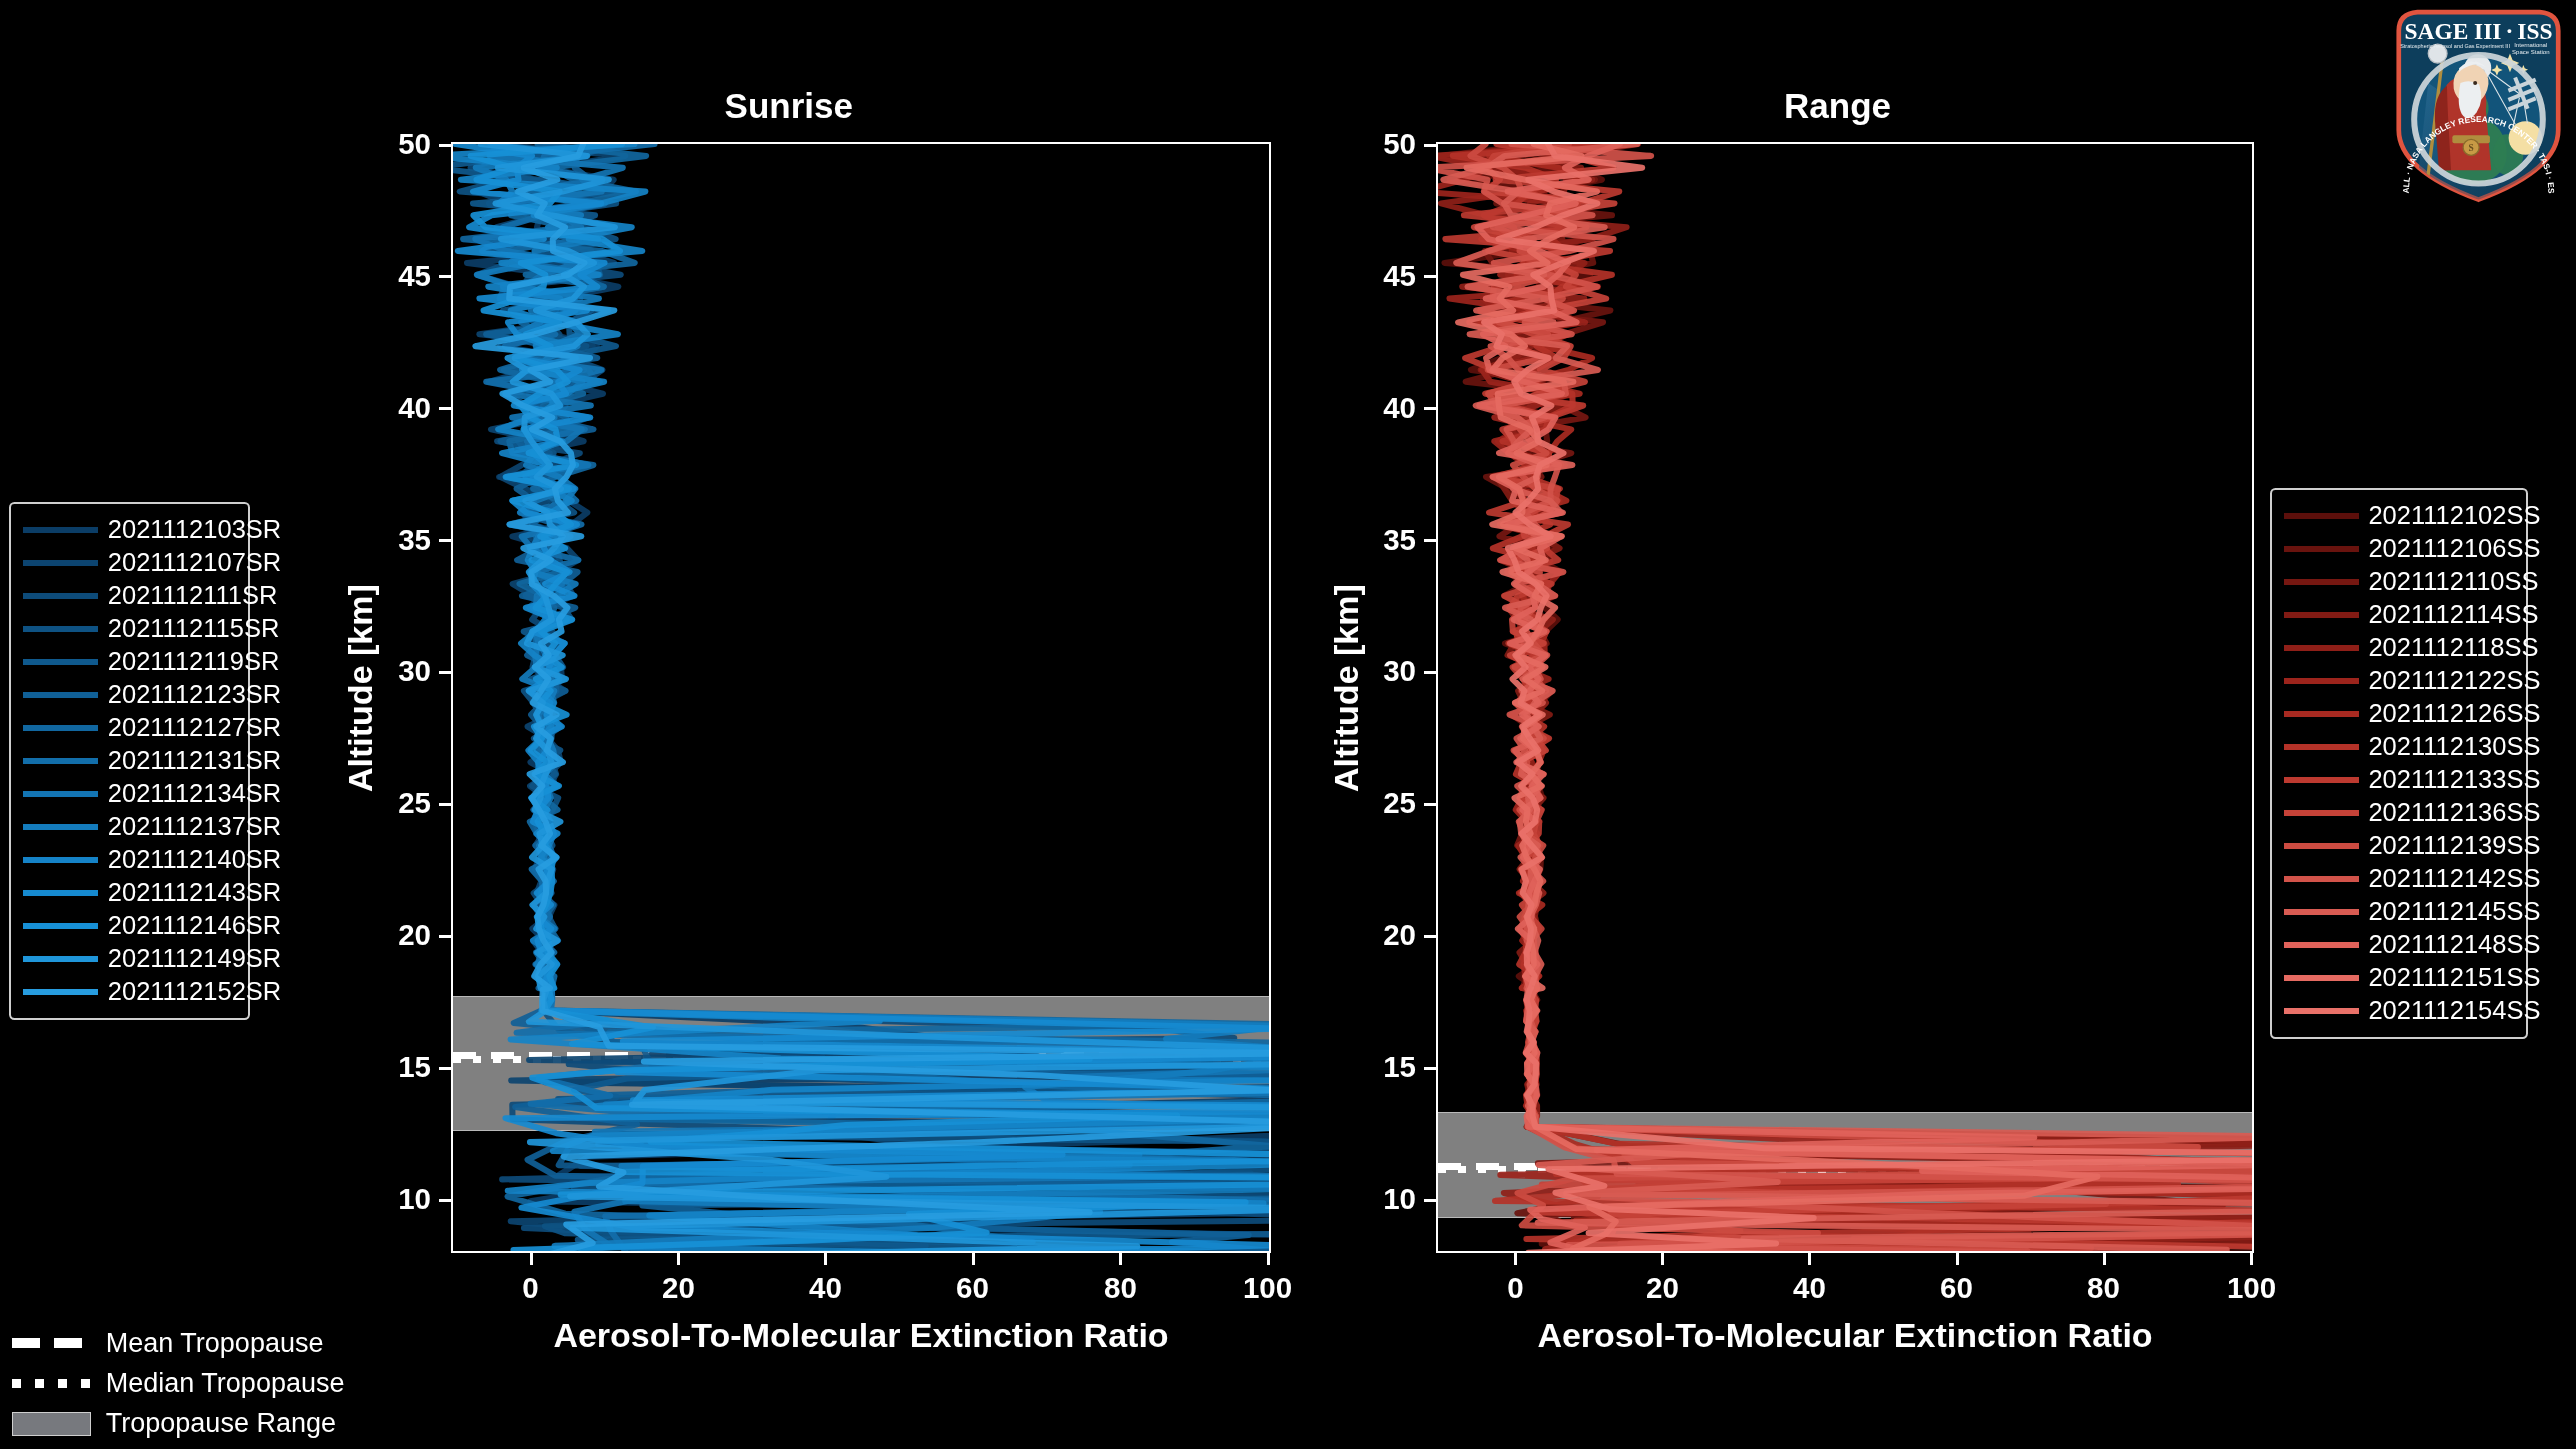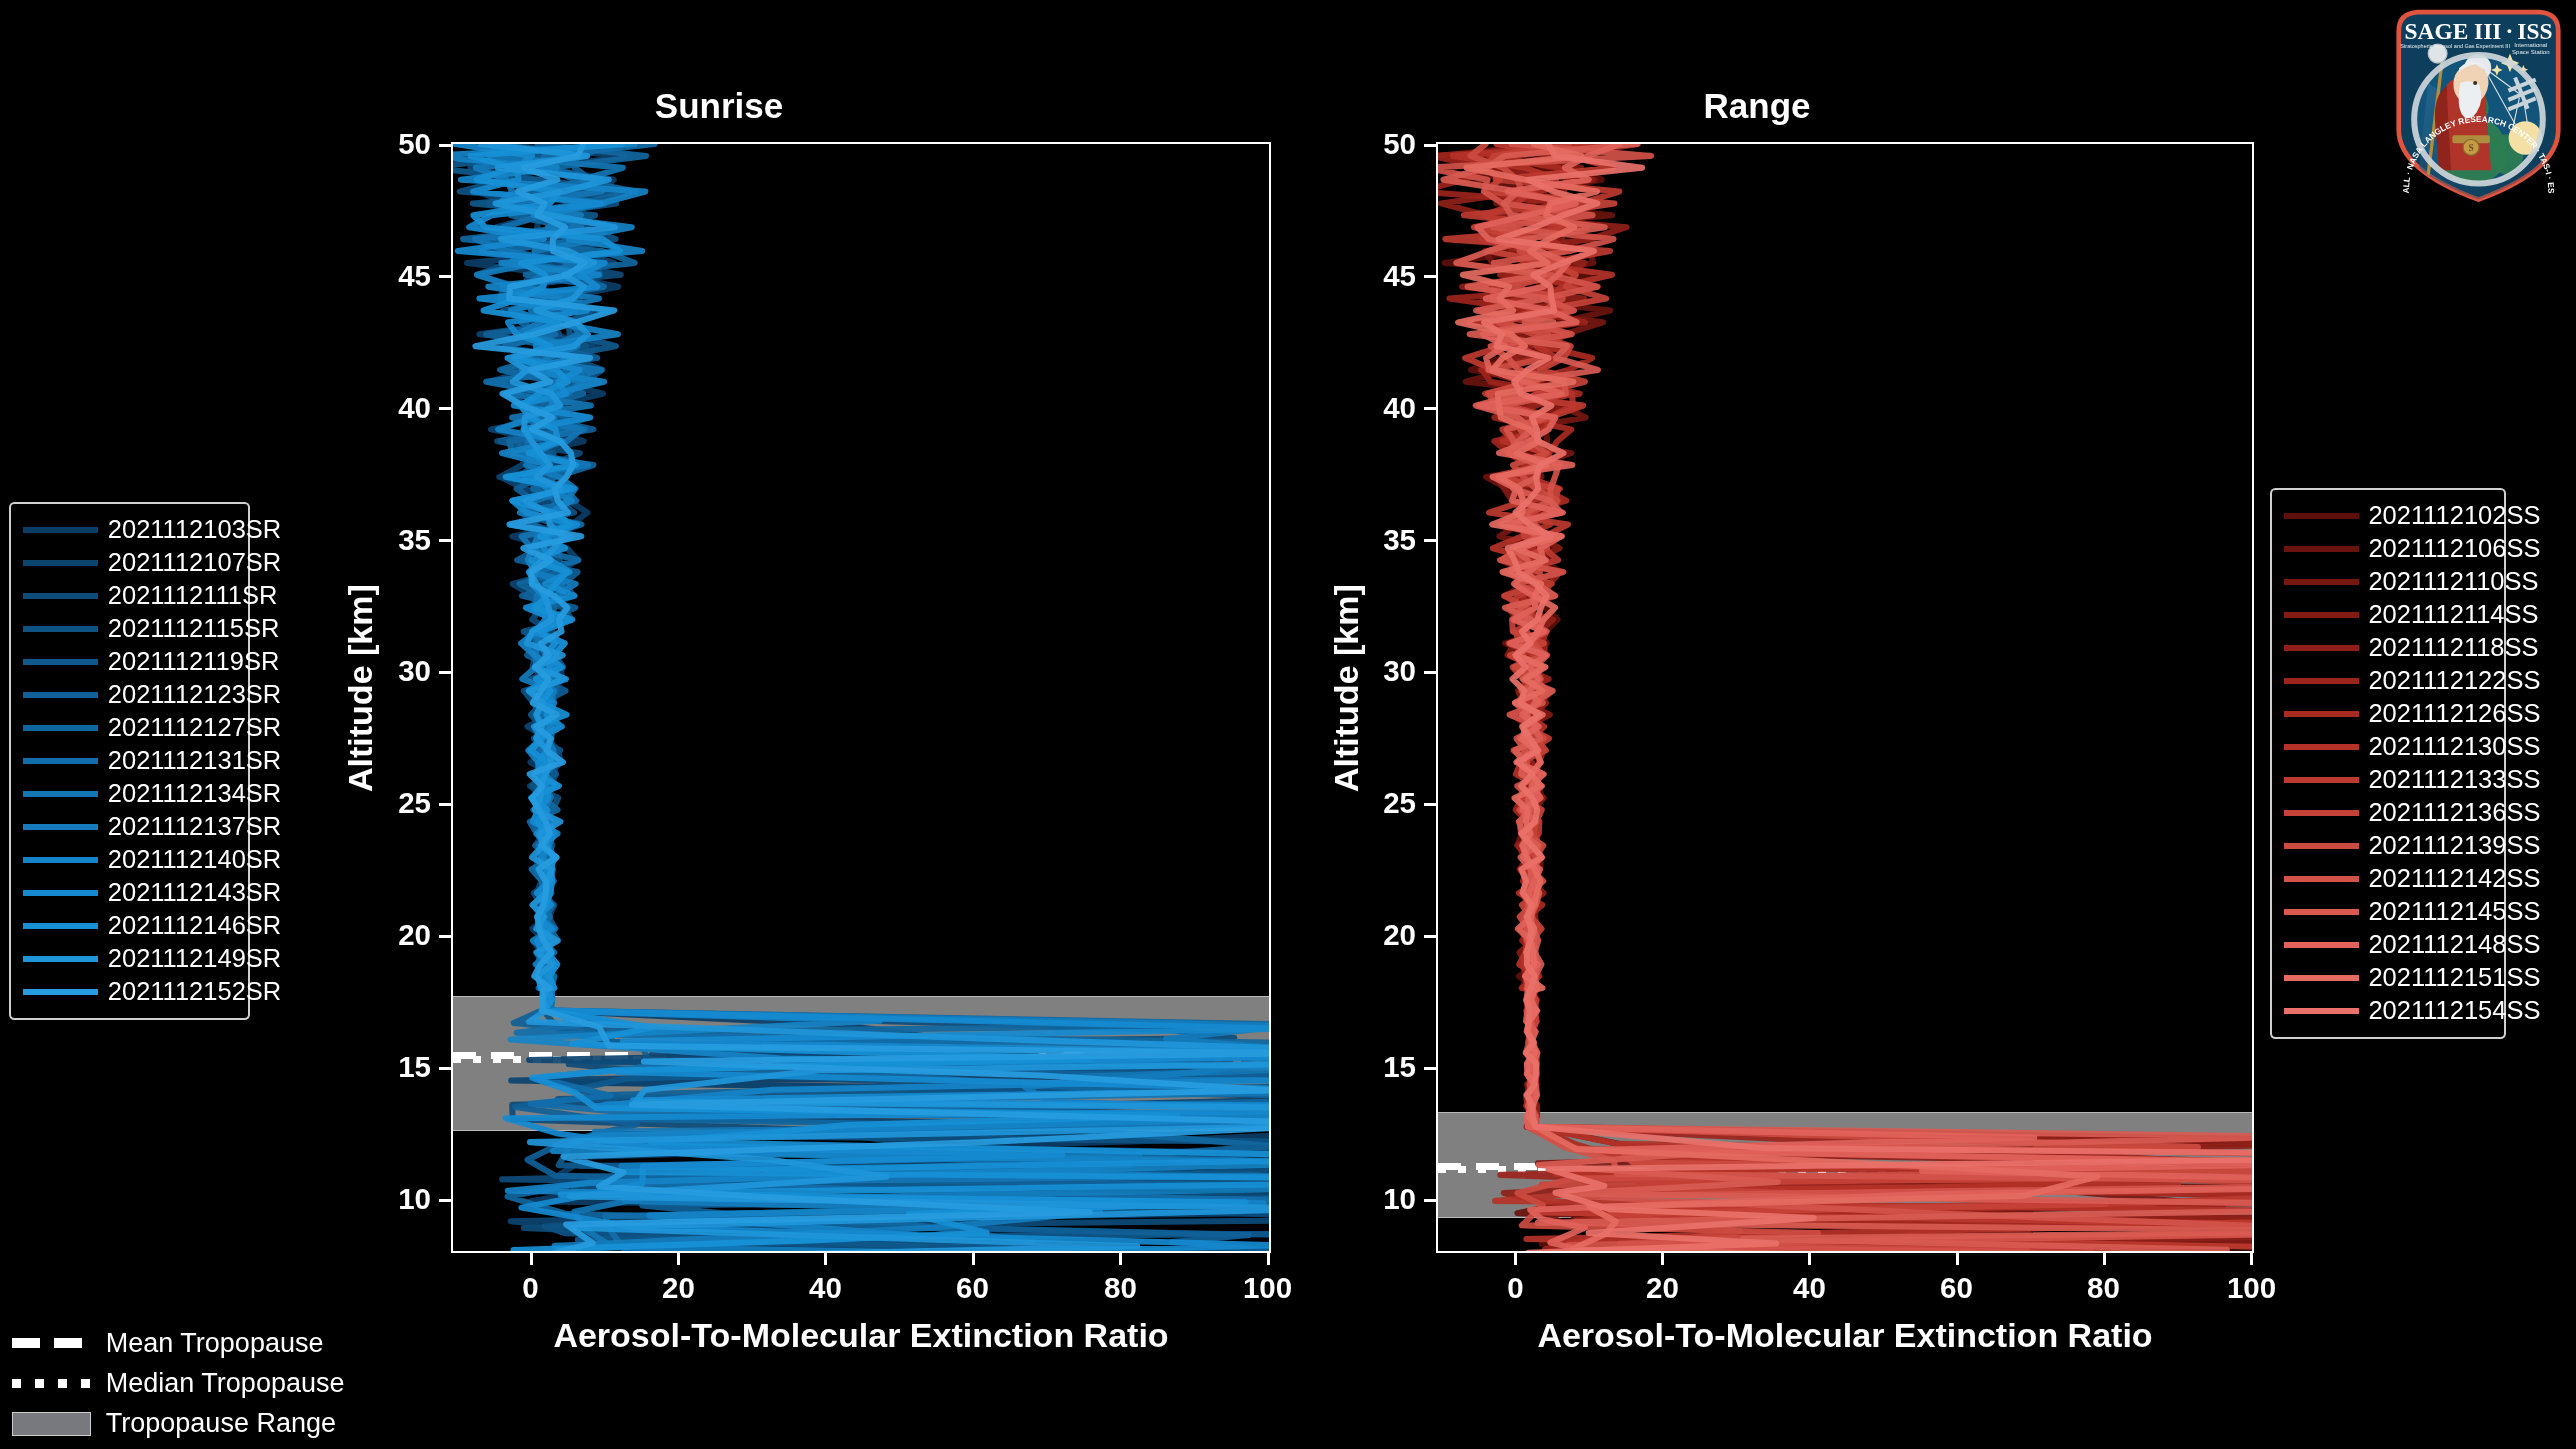--- a/index.html
+++ b/index.html
@@ -16,21 +16,21 @@
     position:absolute; left:0; top:14.8px; width:2576px;
     text-align:center; font-size:44px; font-weight:bold;
     letter-spacing:-0.3px; color:#fff;
   }
   .sub-date {
     position:absolute; left:0; top:81px; width:2576px;
     text-align:center; font-size:40px; font-weight:bold; color:#fff;
   }
   .panel-title {
     position:absolute; top:86px; font-size:35px;
-    font-weight:bold; color:#fff; text-align:center;
+    font-weight:bold; color:#fff; text-align:right;
   }
   #sunrise-title { left:585px; width:268px; }
   #sunset-title  { left:1623px; width:268px; }
 
   
   .plot-frame {
     position:absolute; border:2.7px solid #ffffff;
     background:#000; overflow:hidden;
   }
   #plot-left  { left:451px;  top:142px; width:820px; height:1111px; }
@@ -81,21 +81,21 @@
   #ytitle-left  { left:341px;  top:792px; }
   #ytitle-right { left:1327px; top:792px; }
 
   
   .legend-box {
     position:absolute; background:#000;
     border:2px solid #cfcfcf; border-radius:5.4px;
     padding:9.4px 12px;
   }
   #legend-left  { left:9.4px;   top:502px; width:241px; }
-  #legend-right { left:2270px; top:488px; width:236px; }
+  #legend-right { left:2270px; top:488px; width:258px; }
   .legend-row { display:flex; align-items:center; height:33px; }
   .legend-swatch { width:75px; height:6px; flex:0 0 75px; margin-right:9.4px; }
   .legend-text { font-size:25.5px; color:#fff; white-space:nowrap; }
 
   
   #legend-tropo { position:absolute; left:12px; top:1323px; }
   .tl-row { display:flex; align-items:center; height:40px; }
   .tl-key { width:79px; height:14.8px; flex:0 0 79px; margin-right:14.8px; position:relative; }
   .tl-dash { background:repeating-linear-gradient(to right,#fff 0 28px,transparent 28px 42px); height:9.4px; margin-top:2.7px; }
   .tl-dot  { background:repeating-linear-gradient(to right,#fff 0 9.4px,transparent 9.4px 23px); height:8.7px; margin-top:3.4px; }

